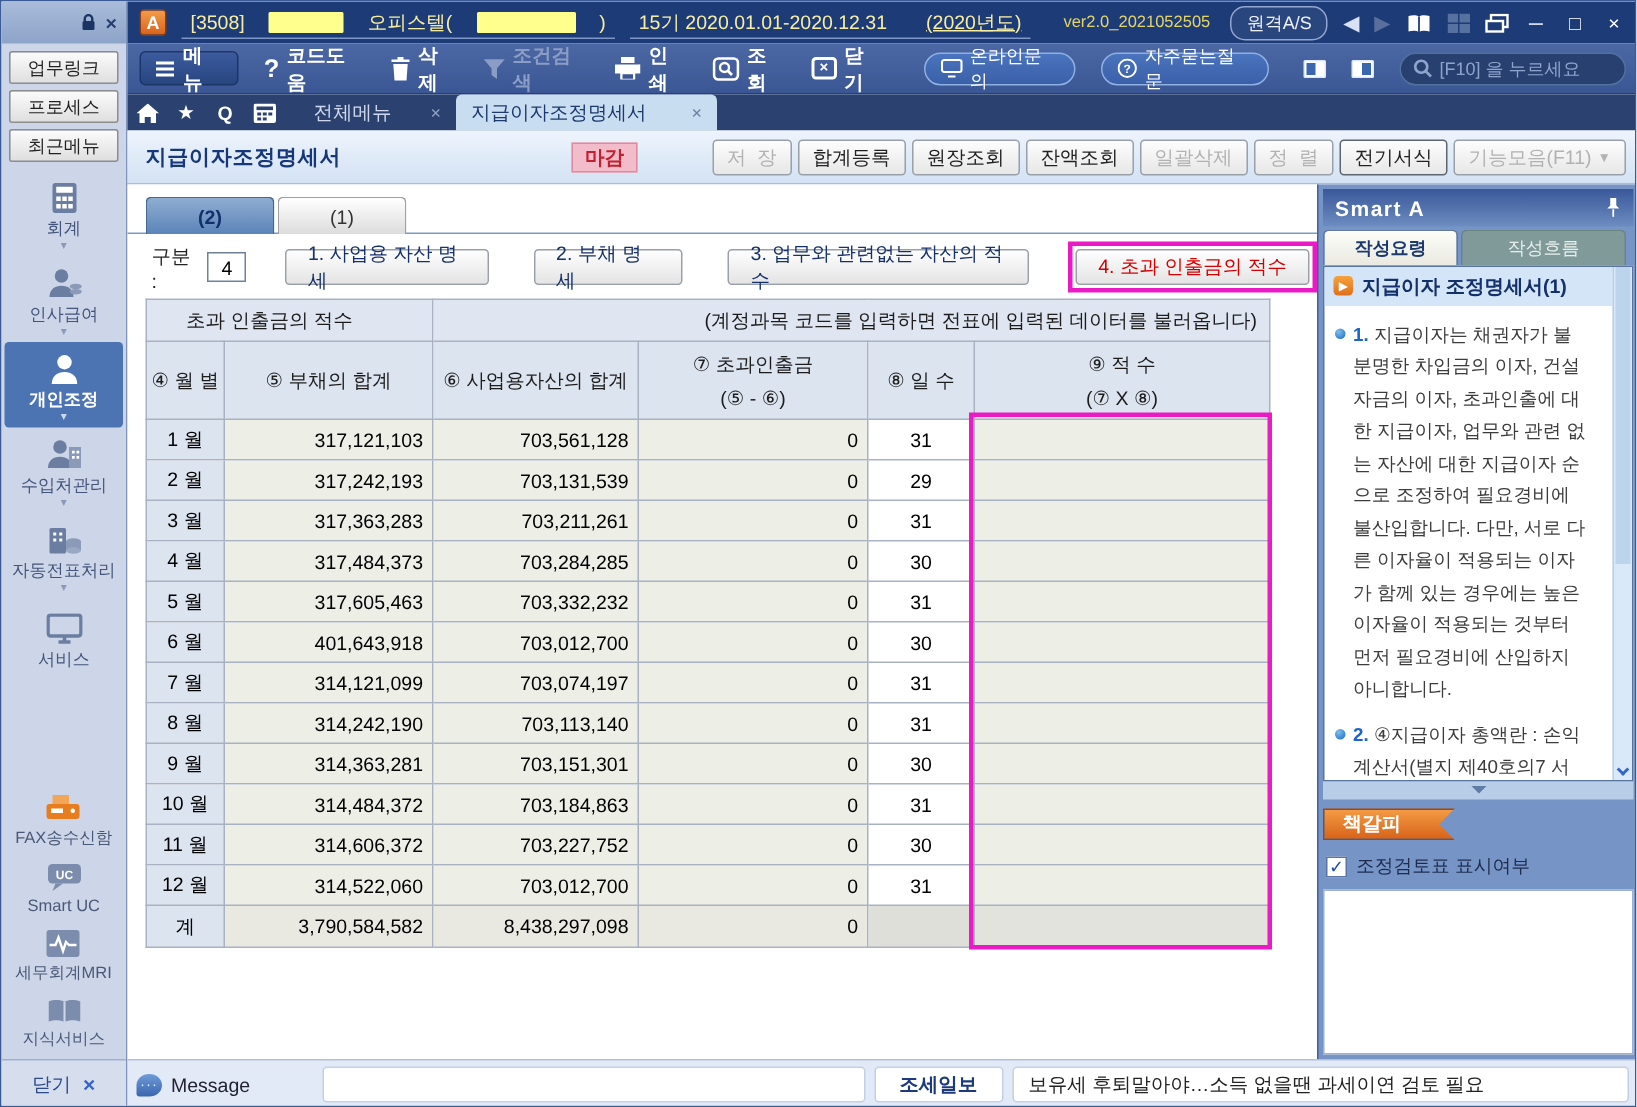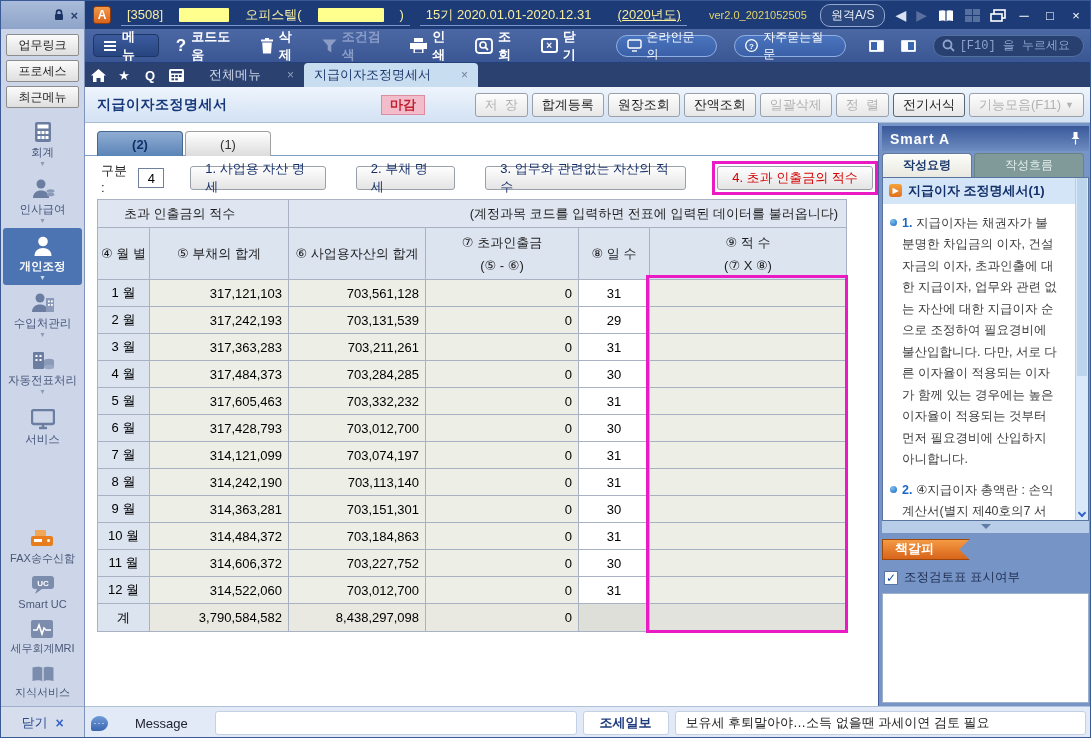--- a/index.html
+++ b/index.html
@@ -46,21 +46,21 @@
   .ham i { width:12px; height:2px; background:#fff; }
   .titem { display:flex; align-items:center; gap:5px; color:#fff; font-size:13px; font-weight:bold; }
   .titem.dis { color:#8b9dc6; }
   .qmark { font-size:17px; font-weight:bold; color:#fff; }
   .boxico { width:17px; height:15px; border:2px solid #fff; border-radius:3px; display:flex; align-items:center; justify-content:center; color:#fff; font-size:10px; font-weight:bold; }
   .pillbtn { height:22px; border:1px solid #8fb0e2; border-radius:11px; background:linear-gradient(#4a74be,#3a60a8); color:#fff; font-size:12px; display:flex; align-items:center; gap:5px; padding:0 10px; }
   .smico { width:15px; height:12px; border:1px solid #dfe8f6; background:#fff; border-radius:1px; position:relative; }
   .smico::after { content:""; position:absolute; top:1px; bottom:1px; width:6px; background:#3a66b0; }
   .smico.l::after { left:1px; } .smico.r::after { right:1px; }
   .searchbox { width:152px; height:22px; border:1px solid #51719f; border-radius:11px; background:#27406f; display:flex; align-items:center; padding:0 8px; gap:5px; }
-  .searchbox input { background:transparent; border:none; outline:none; color:#9db1d6; font-size:12px; width:110px; font-family:Liberation Mono, monospace; }
+  .searchbox input { background:transparent; border:none; outline:none; color:#9db1d6; font-size:12px; width:110px; font-family:Liberation Sans, sans-serif; }
   .searchbox input::placeholder { color:#8fa4cc; }
 
   
   .tabrow { height:24px; background:#2b4270; display:flex; align-items:flex-end; color:#fff; flex:0 0 auto; }
   .trico { display:flex; align-items:center; justify-content:center; width:26px; height:24px; font-size:13px; font-weight:bold; }
   .dtab { display:flex; align-items:center; height:24px; padding:0 10px; gap:26px; font-size:13px; color:#cfd8ec; }
   .dtab .x { color:#8fa0c0; font-size:12px; }
   .dtab.active { background:#c9ddf1; color:#1c3a6e; border-radius:4px 4px 0 0; gap:30px; }
   .dtab.active .x { color:#6d7f9d; }
 
@@ -127,21 +127,21 @@
   .bookmark { margin-top:6px; width:88px; height:22px; background:linear-gradient(#f49a44,#d8641a); border:1px solid #a04808; color:#fff; font-weight:bold; font-size:13px; display:flex; align-items:center; padding-left:12px; clip-path:polygon(0 0,100% 0,88% 50%,100% 100%,0 100%); }
   .chkrow { margin-top:9px; display:flex; align-items:center; gap:6px; padding-left:2px; }
   .chkbox { width:14px; height:14px; background:#fff; border:1px solid #5a74a4; color:#1850a8; font-size:12px; font-weight:bold; display:flex; align-items:center; justify-content:center; line-height:1; }
   .chklbl { font-size:12.5px; color:#1d2c4e; }
   .rp-empty { margin-top:7px; height:112px; background:#fff; border:1px solid #9ab0cc; }
 
   
   .statusbar { height:33px; background:#e2eaf7; border-top:1px solid #b2c1da; display:flex; align-items:center; gap:6px; padding:0 6px; flex:0 0 auto; }
   .msgseg { display:flex; align-items:center; gap:6px; width:118px; }
   .msgico { width:17px; height:15px; background:linear-gradient(#6f9bd8,#3a66b0); border-radius:50% 50% 50% 2px; color:#fff; font-size:9px; display:flex; align-items:center; justify-content:center; letter-spacing:1px; }
-  .msglbl { font-size:13px; color:#223;margin-left:21px; }
+  .msglbl { font-size:13px; color:#223; }
   .sseg { background:#fff; border:1px solid #c4d0e4; border-radius:3px; height:24px; display:flex; align-items:center; }
   .sseg.fill1 { flex:1 1 330px; }
   .sseg.src { width:86px; justify-content:center; font-size:13px; font-weight:bold; color:#1c3a7c; }
   .sseg.news { flex:1 1 380px; font-size:13px; color:#222; padding-left:10px; }
 
   svg { display:block; }
 </style>
 </head>
 <body>
 
@@ -544,21 +544,21 @@
               <tr>
                 <td class="c-month">5  월</td>
                 <td class="c-num">317,605,463</td>
                 <td class="c-num">703,332,232</td>
                 <td class="c-num">0</td>
                 <td class="c-days">31</td>
                 <td class="c-score"></td>
               </tr>
               <tr>
                 <td class="c-month">6  월</td>
-                <td class="c-num">317,428,793</td>
+                <td class="c-num">401,643,918</td>
                 <td class="c-num">703,012,700</td>
                 <td class="c-num">0</td>
                 <td class="c-days">30</td>
                 <td class="c-score"></td>
               </tr>
               <tr>
                 <td class="c-month">7  월</td>
                 <td class="c-num">314,121,099</td>
                 <td class="c-num">703,074,197</td>
                 <td class="c-num">0</td>

